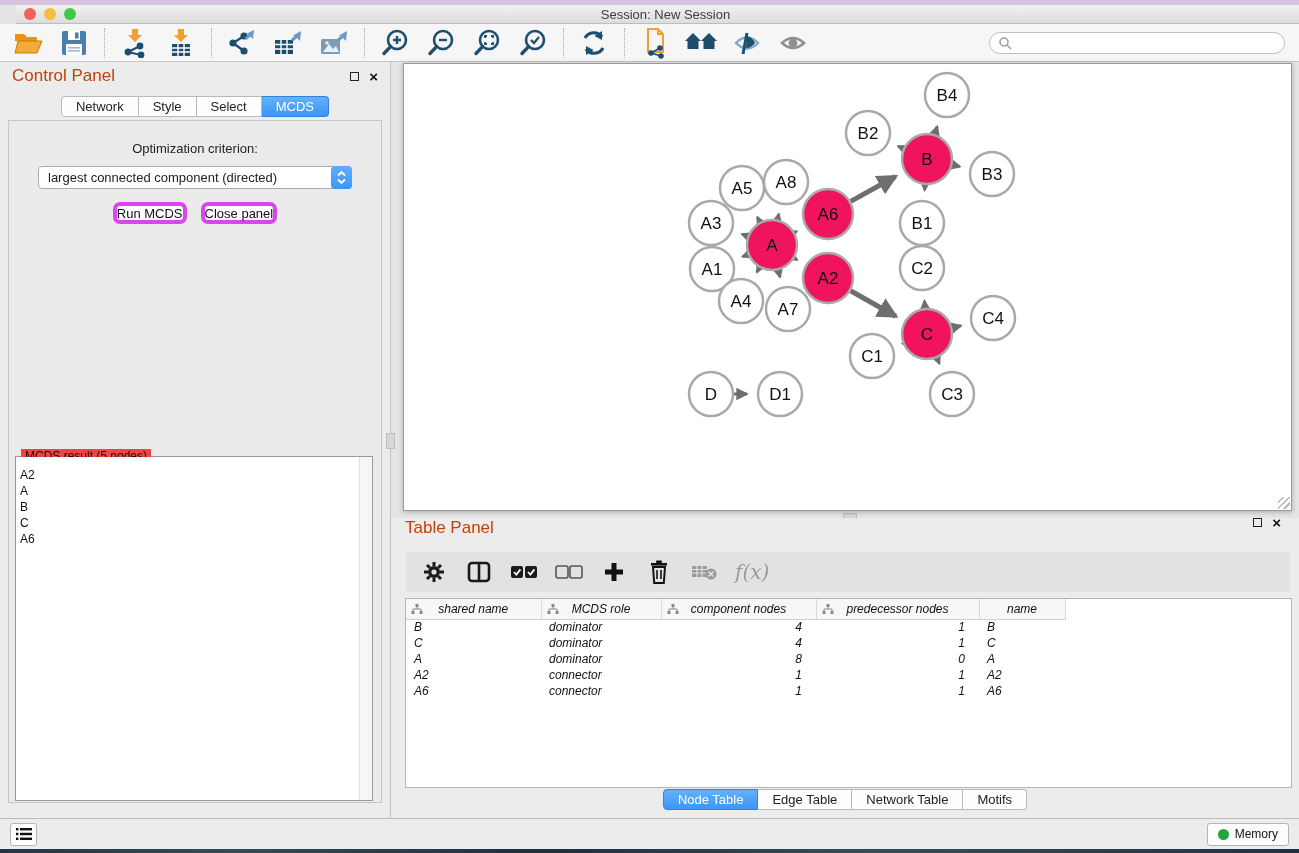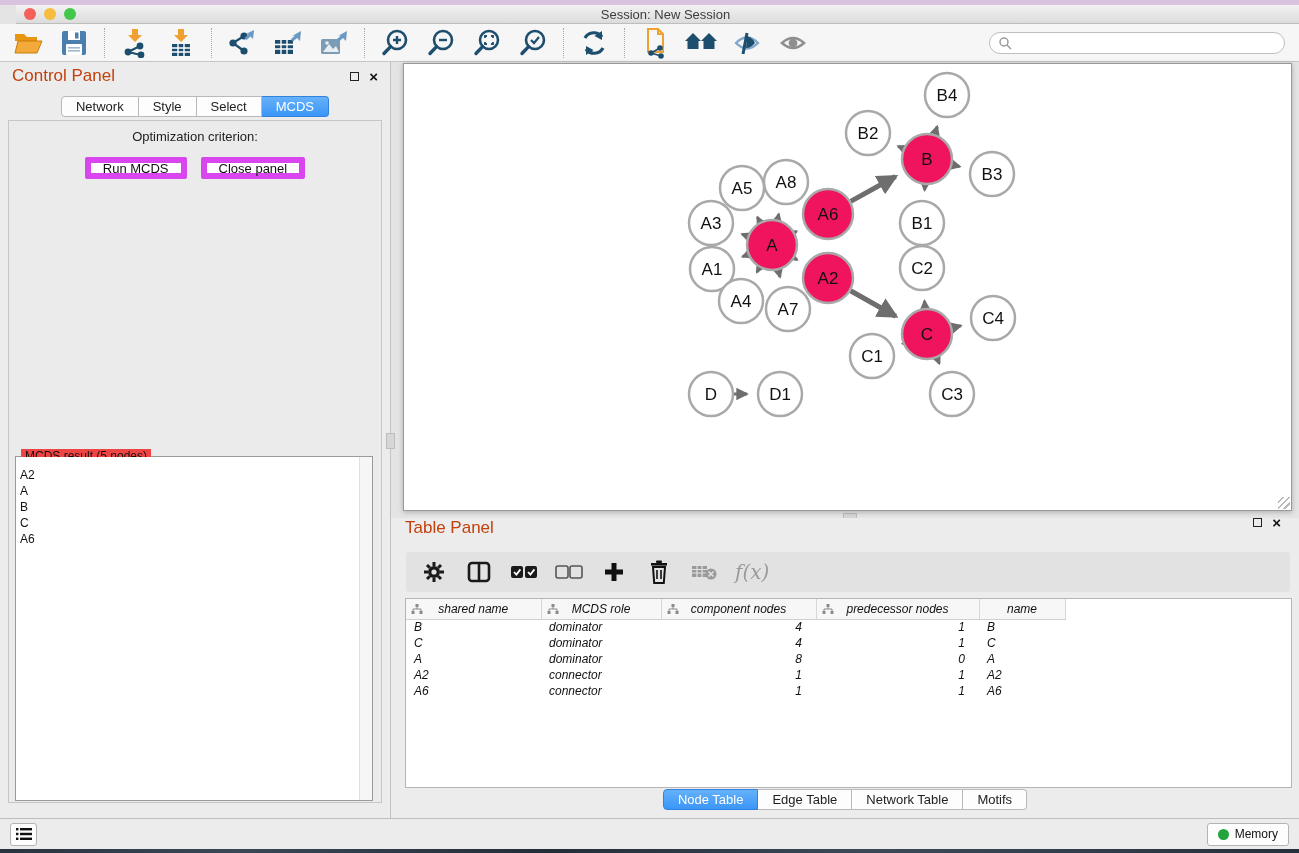--- a/index.html
+++ b/index.html
@@ -45,30 +45,30 @@
   .cp-tabs { display:flex; justify-content:center; margin-top:6px; }
   .seg { display:flex; }
   .seg .tab { height:21px; padding:3px 14px; background:#fdfdfd; border:1px solid #b9b9b9;
               border-left:none; display:flex; align-items:center; font-size:13px; color:#222; }
   .seg .tab:first-child { border-left:1px solid #b9b9b9; border-radius:4px 0 0 4px; }
   .seg .tab:last-child { border-radius:0 4px 4px 0; }
   .seg .tab.sel { background:linear-gradient(#66b1f9,#3a96f7); border-color:#2f83dd; color:#fff; }
 
   .cp-box { position:absolute; left:8px; right:8px; top:58px; bottom:15px;
             background:#ebebeb; border:1px solid #c6c6c6; }
-  .opt-label { text-align:center; margin-top:8px; font-size:13px; }
+  .opt-label { text-align:center; margin-top:20px; font-size:13px; }
   .dropdown { position:relative; margin:10px auto 0; width:314px; height:23px; background:#fff;
               border:1px solid #adadad; border-radius:4px; display:flex; align-items:center; }
   .dropdown .dd-text { flex:1; padding-left:9px; font-size:13px; white-space:nowrap; overflow:hidden; }
   .dd-stepper { width:21px; height:23px; margin:-1px -1px -1px 0;
                 background:linear-gradient(#5fadf9,#3e97f7); border-radius:4px;
                 display:flex; align-items:center; justify-content:center; }
   .cp-buttons { display:flex; justify-content:center; gap:14px; margin-top:13px; }
-  .btn { height:22px; padding:0 12px; background:#fdfdfd; border:6px solid #d946ef;
-         border-radius:2px; font-size:13px; display:flex; align-items:center; color:#111; }
+  .btn { height:22px; padding:0 0; background:#fdfdfd; border:4px solid #d946ef;
+         border-radius:7px; font-size:13px; display:flex; align-items:center; color:#111; }
 
   .result-box { position:absolute; left:6px; right:8px; top:335px; bottom:1px;
                 border:1px solid #9a9a9a; }
   .result-legend { position:absolute; top:-8px; left:5px; background:#ef4444; padding:0 4px;
                    font-size:12px; color:#111; }
   .result-list { position:absolute; inset:0; background:#fff; overflow:hidden; }
   .result-scroll { position:absolute; top:0; bottom:0; right:0; width:13px; background:#f6f6f6;
                    border-left:1px solid #e0e0e0; }
   .result-list ul { list-style:none; padding:10px 0 0 4px; }
   .result-list li { font-size:12px; line-height:16px; color:#111; }
@@ -302,20 +302,29 @@
     <div class="cp-tabs">
       <div class="seg">
         <span class="tab">Network</span>
         <span class="tab">Style</span>
         <span class="tab">Select</span>
         <span class="tab sel">MCDS</span>
       </div>
     </div>
     <div class="cp-box">
       <div class="opt-label">Optimization criterion:</div>
+      <div class="dropdown">
+        <span class="dd-text">largest connected component (directed)</span>
+        <span class="dd-stepper">
+          <svg width="11" height="15" viewBox="0 0 11 15">
+              <polyline points="2,5.5 5.5,2 9,5.5" fill="none" stroke="#fff" stroke-width="1.8"></polyline>
+              <polyline points="2,9.5 5.5,13 9,9.5" fill="none" stroke="#fff" stroke-width="1.8"></polyline>
+            </svg>
+        </span>
+      </div>
       <div class="cp-buttons">
         <span class="btn">Run MCDS</span>
         <span class="btn">Close panel</span>
       </div>
       <div class="result-box">
         <span class="result-legend">MCDS result (5 nodes)</span>
         <div class="result-list">
           <ul id="result-items">
               <li>A2</li>
               <li>A</li>

